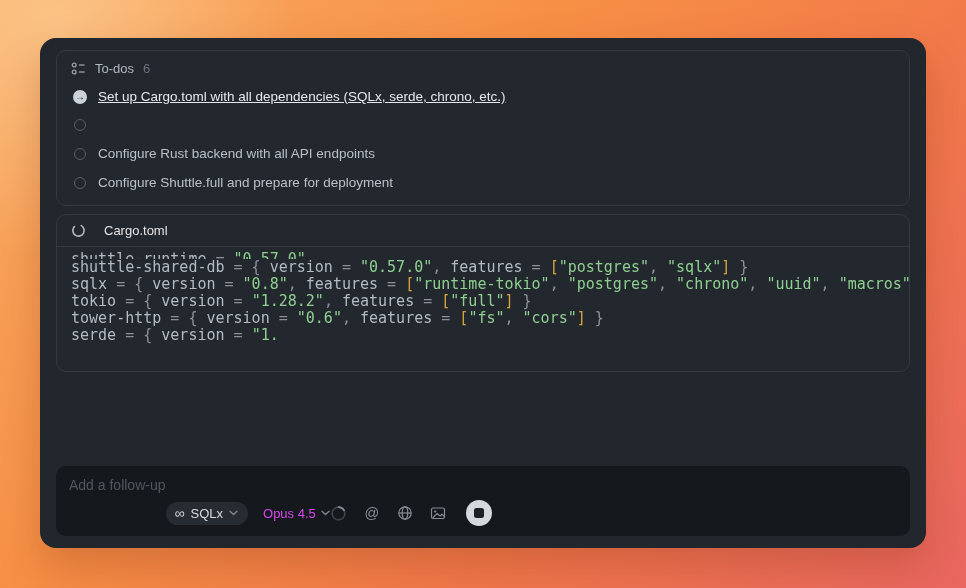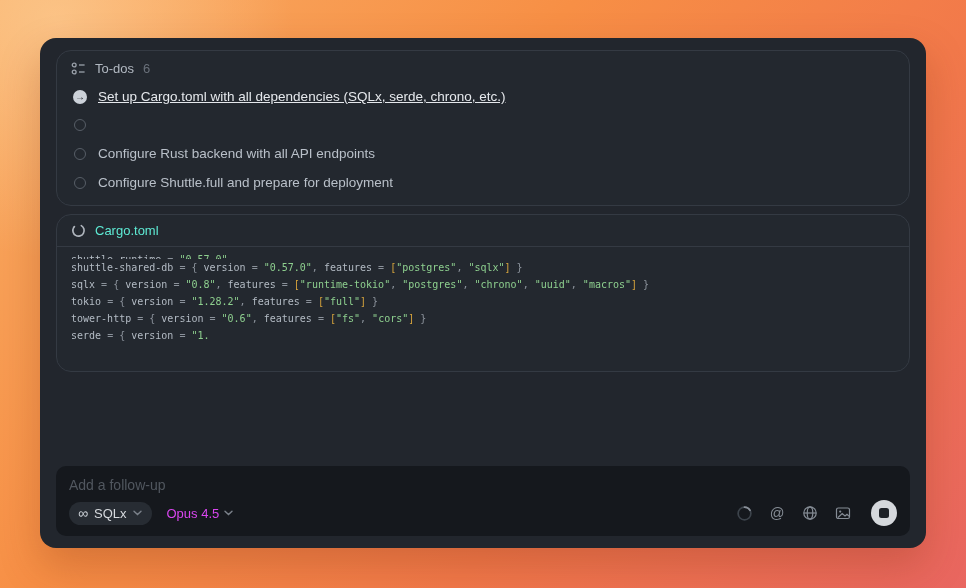--- a/index.html
+++ b/index.html
@@ -10,54 +10,54 @@
       radial-gradient(circle at 6% 4%, rgba(255,226,180,.45), rgba(255,226,180,0) 22%),
       linear-gradient(133deg,#f9ad64 0%,#f78f45 38%,#f2794a 66%,#e96660 100%);
   }
   .window{
     position:absolute;left:40px;top:38px;width:886px;height:510px;
     background:#22262d;border-radius:16px;box-sizing:border-box;
     padding:12px 16px;display:flex;flex-direction:column;
     box-shadow:0 18px 40px rgba(120,40,10,.25);
   }
   .panel{
-    border:1px solid #343a43;border-radius:15px;box-sizing:border-box;
+    border:1px solid #343a43;border-radius:10px;box-sizing:border-box;
     background:#23282f;
   }
   
   .todos-panel{padding:10px 14px 8px;}
   .panel-header{display:flex;align-items:center;gap:9px;color:#b2b9c2;font-size:13px;}
   .todos-count{color:#6a717b;}
   .todo-list{margin-top:6px;}
   .todo-item{display:flex;align-items:center;gap:11px;padding:7px 2px;font-size:13.5px;color:#b9c0c9;cursor:default;}
   .todo-item.in-progress .todo-label{color:#e5e8ec;text-decoration:underline;}
   .todo-state{width:14px;height:14px;flex:0 0 14px;display:flex;align-items:center;justify-content:center;}
   .todo-state .circle{width:12px;height:12px;border-radius:50%;border:1.4px solid #575e67;box-sizing:border-box;}
   .todo-state .arrow-circle{
     width:14px;height:14px;border-radius:50%;background:#ccd2d9;color:#22262d;
     display:flex;align-items:center;justify-content:center;font-size:10px;font-weight:bold;line-height:1;
   }
   
   .file-panel{margin-top:8px;overflow:hidden;}
-  .file-header{padding:8px 14px;border-bottom:1px solid #343a43;display:flex;align-items:center;gap:9px;color:#5eead4;font-size:13px;}
+  .file-header{padding:8px 14px;border-bottom:1px solid #343a43;display:flex;align-items:center;gap:18px;color:#e5e5e5;font-size:13px;}
   .code{
     padding:4px 14px 12px;font-family:"DejaVu Sans Mono","Liberation Mono",monospace;
-    font-size:10px;line-height:17px;color:#b3bbc4;height:108px;overflow:hidden;white-space:pre;
+    font-size:15px;line-height:17px;color:#b3bbc4;height:108px;overflow:hidden;white-space:pre;
   }
   .code-line{height:17px;}
   .code-line.clipped{height:8px;overflow:hidden;}
   .code-line.clipped .line-inner{display:inline-block;margin-top:-10px;}
   .tok-plain{color:#b3bbc4;}
   .tok-op{color:#8b929b;}
   .tok-string{color:#8ed08f;}
   .tok-bracket{color:#d7a43c;}
   
   .composer{
     margin-top:auto;background:#15181d;border-radius:10px;box-sizing:border-box;
-    height:70px;padding:11px 13px 10px;display:flex;flex-direction:column;
+    height:70px;padding:11px 13px 10px;display:flex;
   }
   .composer-placeholder{color:#51575f;font-size:14px;}
   .composer-bottom{margin-top:auto;display:flex;align-items:center;}
   .agent-pill{
     display:flex;align-items:center;gap:6px;background:#272c33;border-radius:13px;
     padding:4px 10px 4px 9px;color:#d7dade;font-size:13px;cursor:pointer;
   }
   .infinity{font-size:14px;line-height:1;color:#cdd2d8;}
   .chevron{display:inline-flex;align-items:center;}
   .model-select{display:flex;align-items:center;gap:5px;margin-left:15px;color:#d946ef;font-size:13px;cursor:pointer;}

